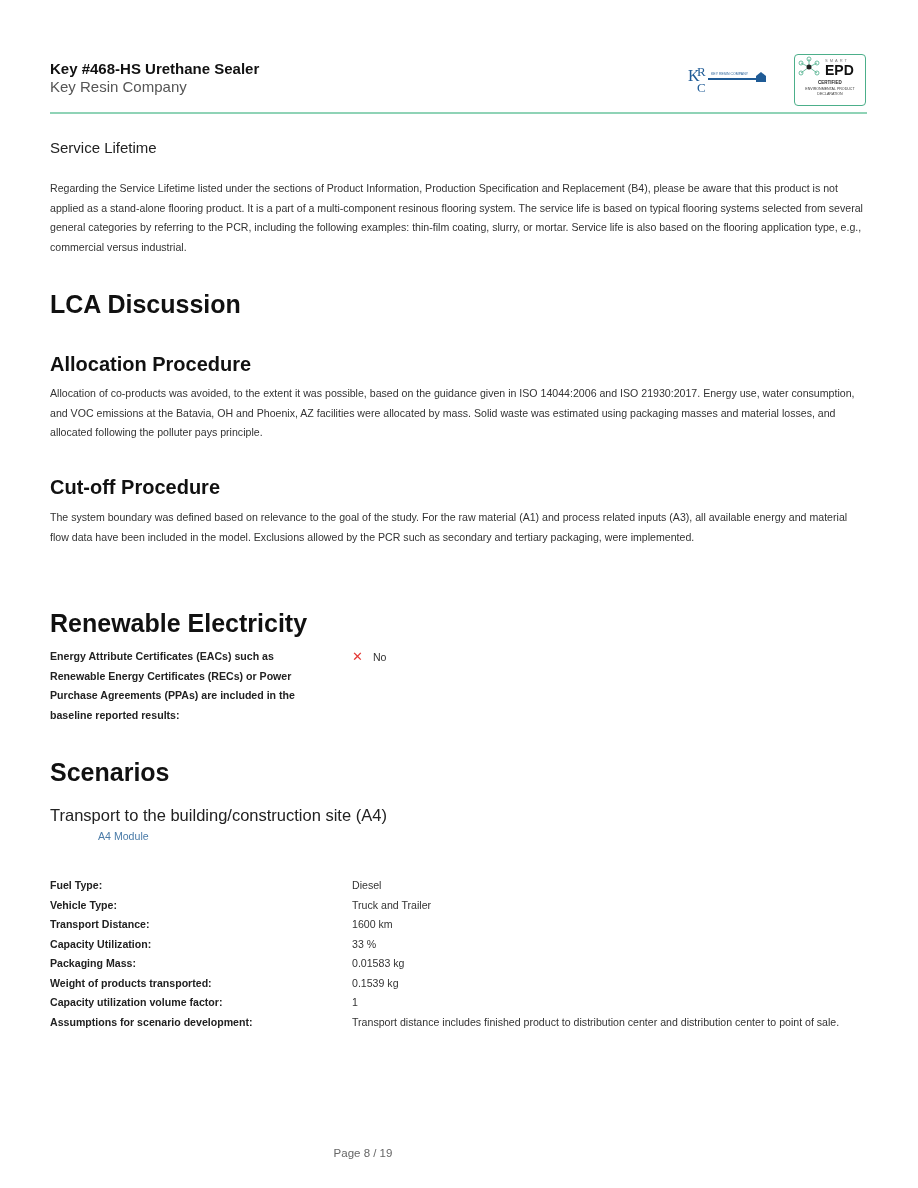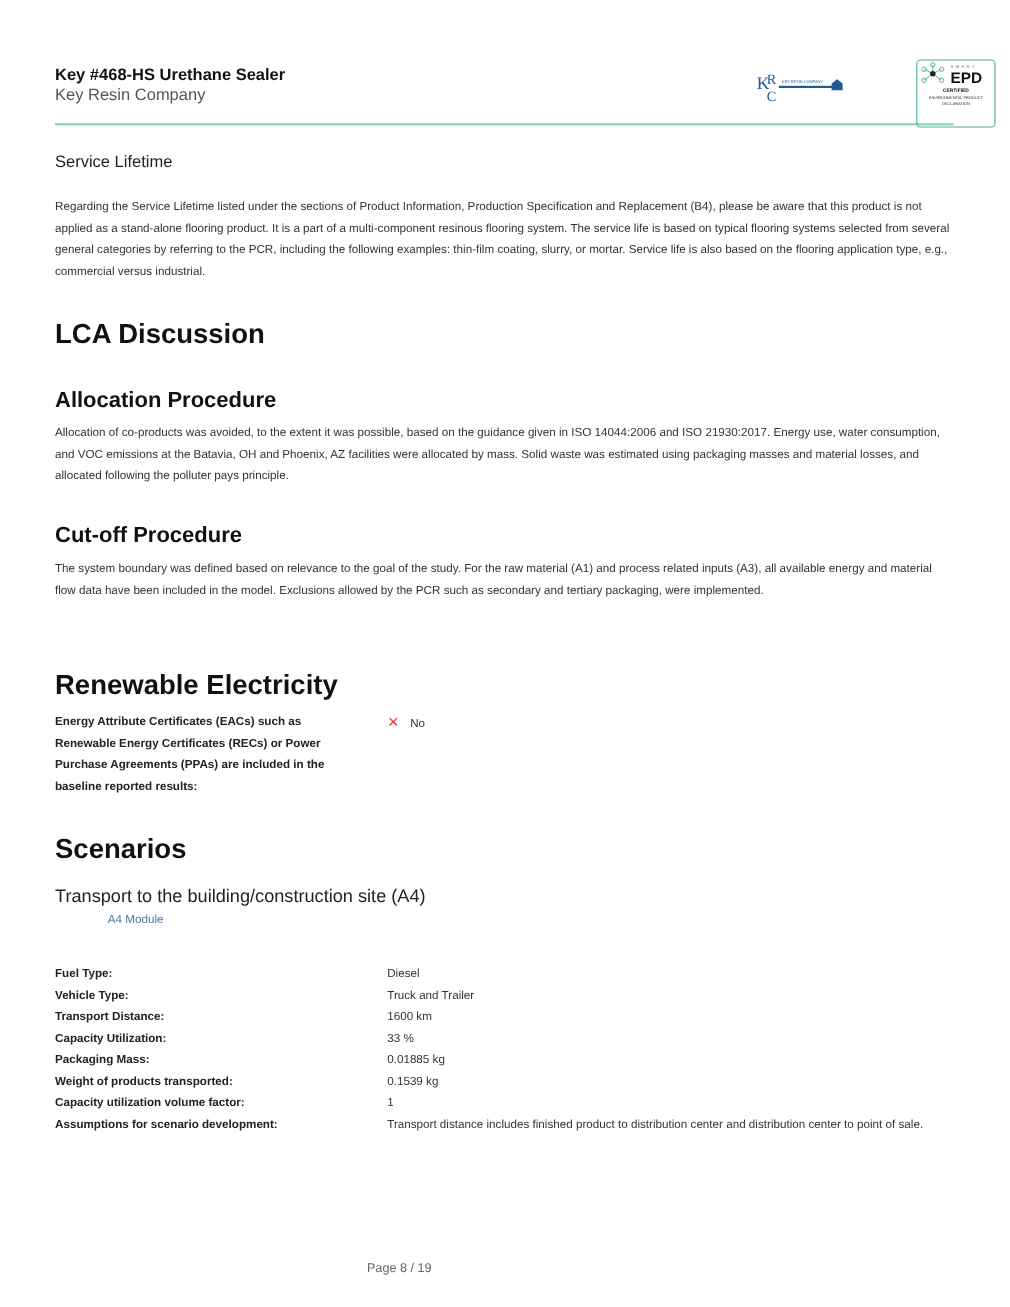--- a/index.html
+++ b/index.html
@@ -8,21 +8,21 @@
     font-family: "Liberation Sans", "DejaVu Sans", sans-serif; color: #222;
   }
   .header {
     position: absolute; left: 50px; top: 52px; width: 817px; height: 60px;
     border-bottom: 2px solid #8fd3b6;
   }
   .header .title { position: absolute; left: 0; top: 8px; font-size: 15px; font-weight: bold; color: #111; }
   .header .company { position: absolute; left: 0; top: 26px; font-size: 15px; color: #555; }
   .krc-logo { position: absolute; left: 638px; top: 12px; width: 80px; height: 30px; }
   .epd-badge {
-    position: absolute; left: 783px; top: 2px; width: 72px; height: 62px;
+    position: absolute; left: 744px; top: 2px; width: 72px; height: 52px;
     border: 1.5px solid #4caf8a; border-radius: 4px; box-sizing: border-box;
   }
   .sec-h3 { position: absolute; left: 50px; font-size: 15px; color: #222; }
   .sec-h2 { position: absolute; left: 50px; font-size: 25px; font-weight: bold; color: #111; }
   .sec-h4 { position: absolute; left: 50px; font-size: 20px; font-weight: bold; color: #111; }
   .para {
     position: absolute; left: 50px; width: 817px; font-size: 10.6px; line-height: 19.5px; color: #333;
   }
   .kv-label { position: absolute; left: 50px; font-size: 10.6px; font-weight: bold; color: #222; line-height: 19.5px; }
   .kv-value { position: absolute; left: 352px; font-size: 10.6px; color: #333; line-height: 19.5px; width: 520px; }
@@ -97,21 +97,21 @@
   <div class="kv-label" style="top:896px;">Vehicle Type:</div>
   <div class="kv-value" style="top:896px;">Truck and Trailer</div>
 
   <div class="kv-label" style="top:915px;">Transport Distance:</div>
   <div class="kv-value" style="top:915px;">1600 km</div>
 
   <div class="kv-label" style="top:935px;">Capacity Utilization:</div>
   <div class="kv-value" style="top:935px;">33 %</div>
 
   <div class="kv-label" style="top:954px;">Packaging Mass:</div>
-  <div class="kv-value" style="top:954px;">0.01885 kg</div>
+  <div class="kv-value" style="top:954px;">0.01583 kg</div>
 
   <div class="kv-label" style="top:974px;">Weight of products transported:</div>
   <div class="kv-value" style="top:974px;">0.1539 kg</div>
 
   <div class="kv-label" style="top:993px;">Capacity utilization volume factor:</div>
   <div class="kv-value" style="top:993px;">1</div>
 
   <div class="kv-label" style="top:1013px;text-align:right;">Assumptions for scenario development:</div>
   <div class="kv-value" style="top:1013px;">Transport distance includes finished product to distribution center and distribution center to point of sale.</div>
 </div>

